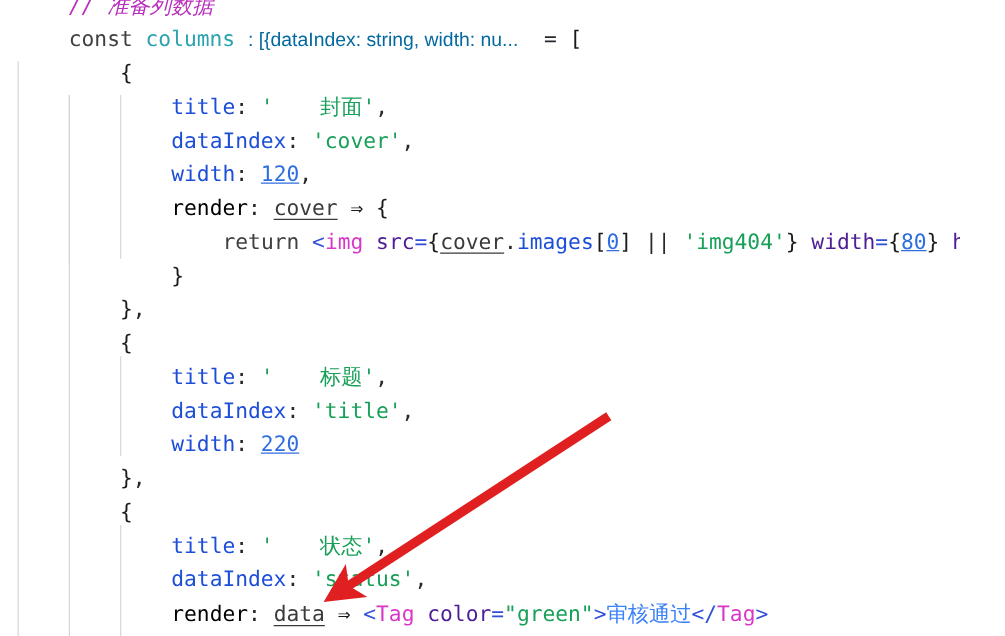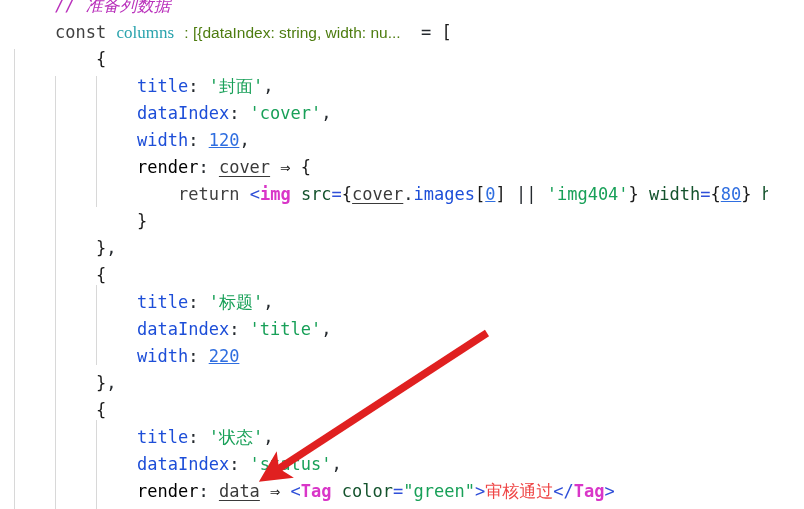--- a/index.html
+++ b/index.html
@@ -49,34 +49,34 @@
     position: absolute;
     left: 0;
     white-space: pre;
     height: 27px;
     line-height: 27px;
   }
 
   
   .t-comment   { color: #b930bb; font-style: italic; }
   .t-keyword   { color: #404040; }
-  .t-varname   { color: #2aa3ad; font-family: Liberation Serif, serif; }
-  .t-hint      { color: #4d7c0f; font-family: "Liberation Sans", sans-serif; font-size: 15.5px; }
+  .t-varname   { color: #2aa3ad; }
+  .t-hint      { color: #0369a1; font-family: "Liberation Sans", sans-serif; font-size: 15.5px; }
   .t-op        { color: #24292e; }
   .t-brace     { color: #1a1a1a; }
   .t-prop      { color: #1d4ed8; }
   .t-propr     { color: #000000; }
   .t-string    { color: #18a058; }
-  .t-cjk-str   { color: #18a058; font-family: "DejaVu Sans", sans-serif; }
+  .t-cjk-str   { color: #18a058; font-family: "DejaVu Sans", sans-serif; margin-left: 37px; }
   .t-number    { color: #2f6ee0; text-decoration: underline; }
   .t-param     { color: #3a3a3a; text-decoration: underline; text-underline-offset: 3px; }
   .t-punct     { color: #2f4fd8; }
-  .t-tagname   { color: #d936c8; font-weight: bold; }
-  .t-attr      { color: #14532d; }
-  .t-text      { color: #ef4444; font-family: Liberation Serif, serif; }
+  .t-tagname   { color: #d936c8; }
+  .t-attr      { color: #4c1d95; }
+  .t-text      { color: #3b82f6; font-family: Liberation Serif, serif; }
   .t-arrow     { color: #1a1a1a; }
 
   
   #annotation-arrow {
     position: absolute;
     left: 0;
     top: 0;
     width: 804px;
     height: 509px;
     pointer-events: none;

